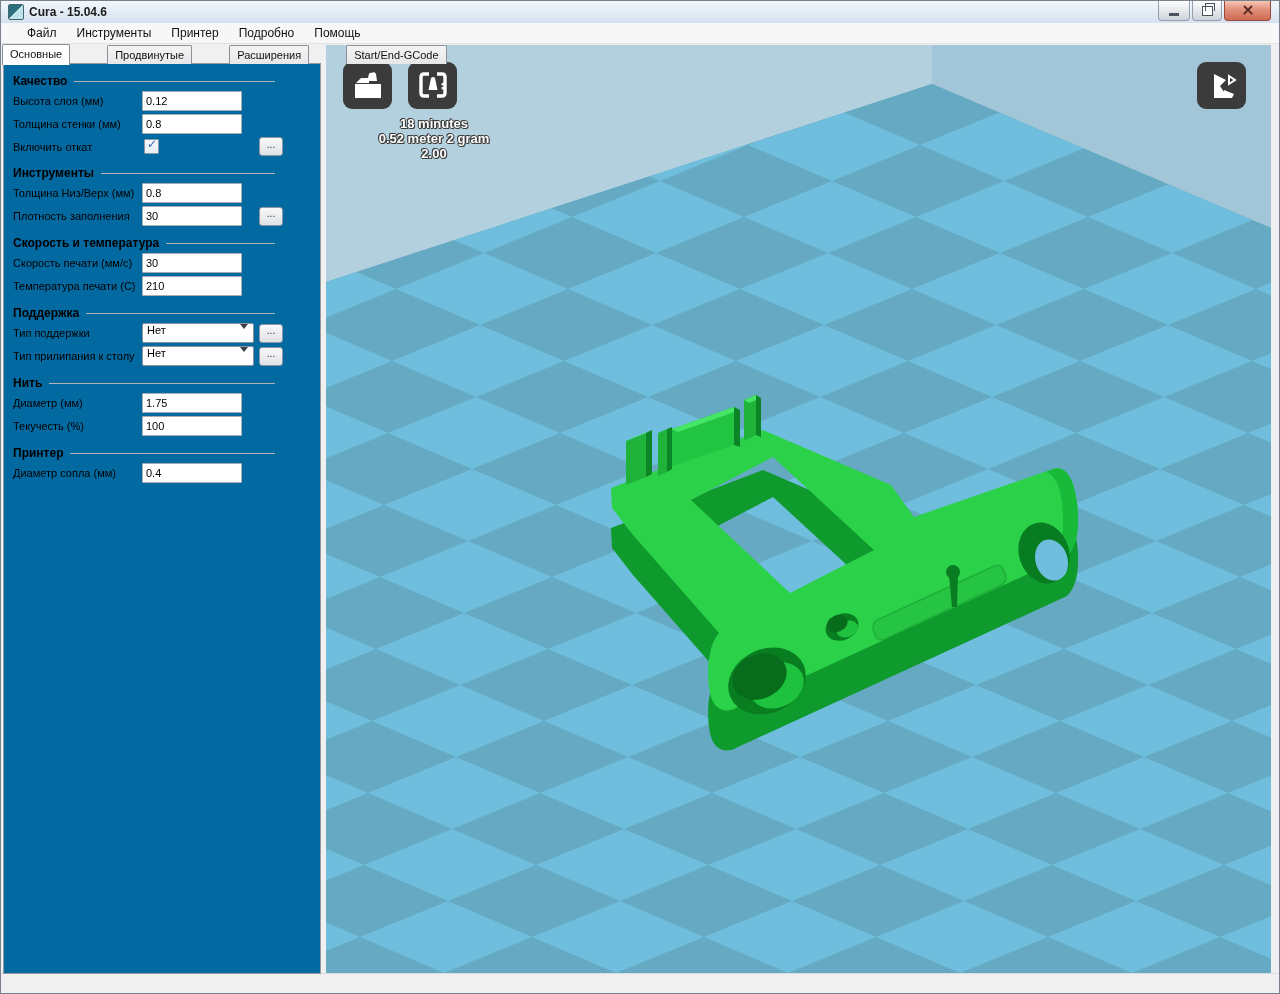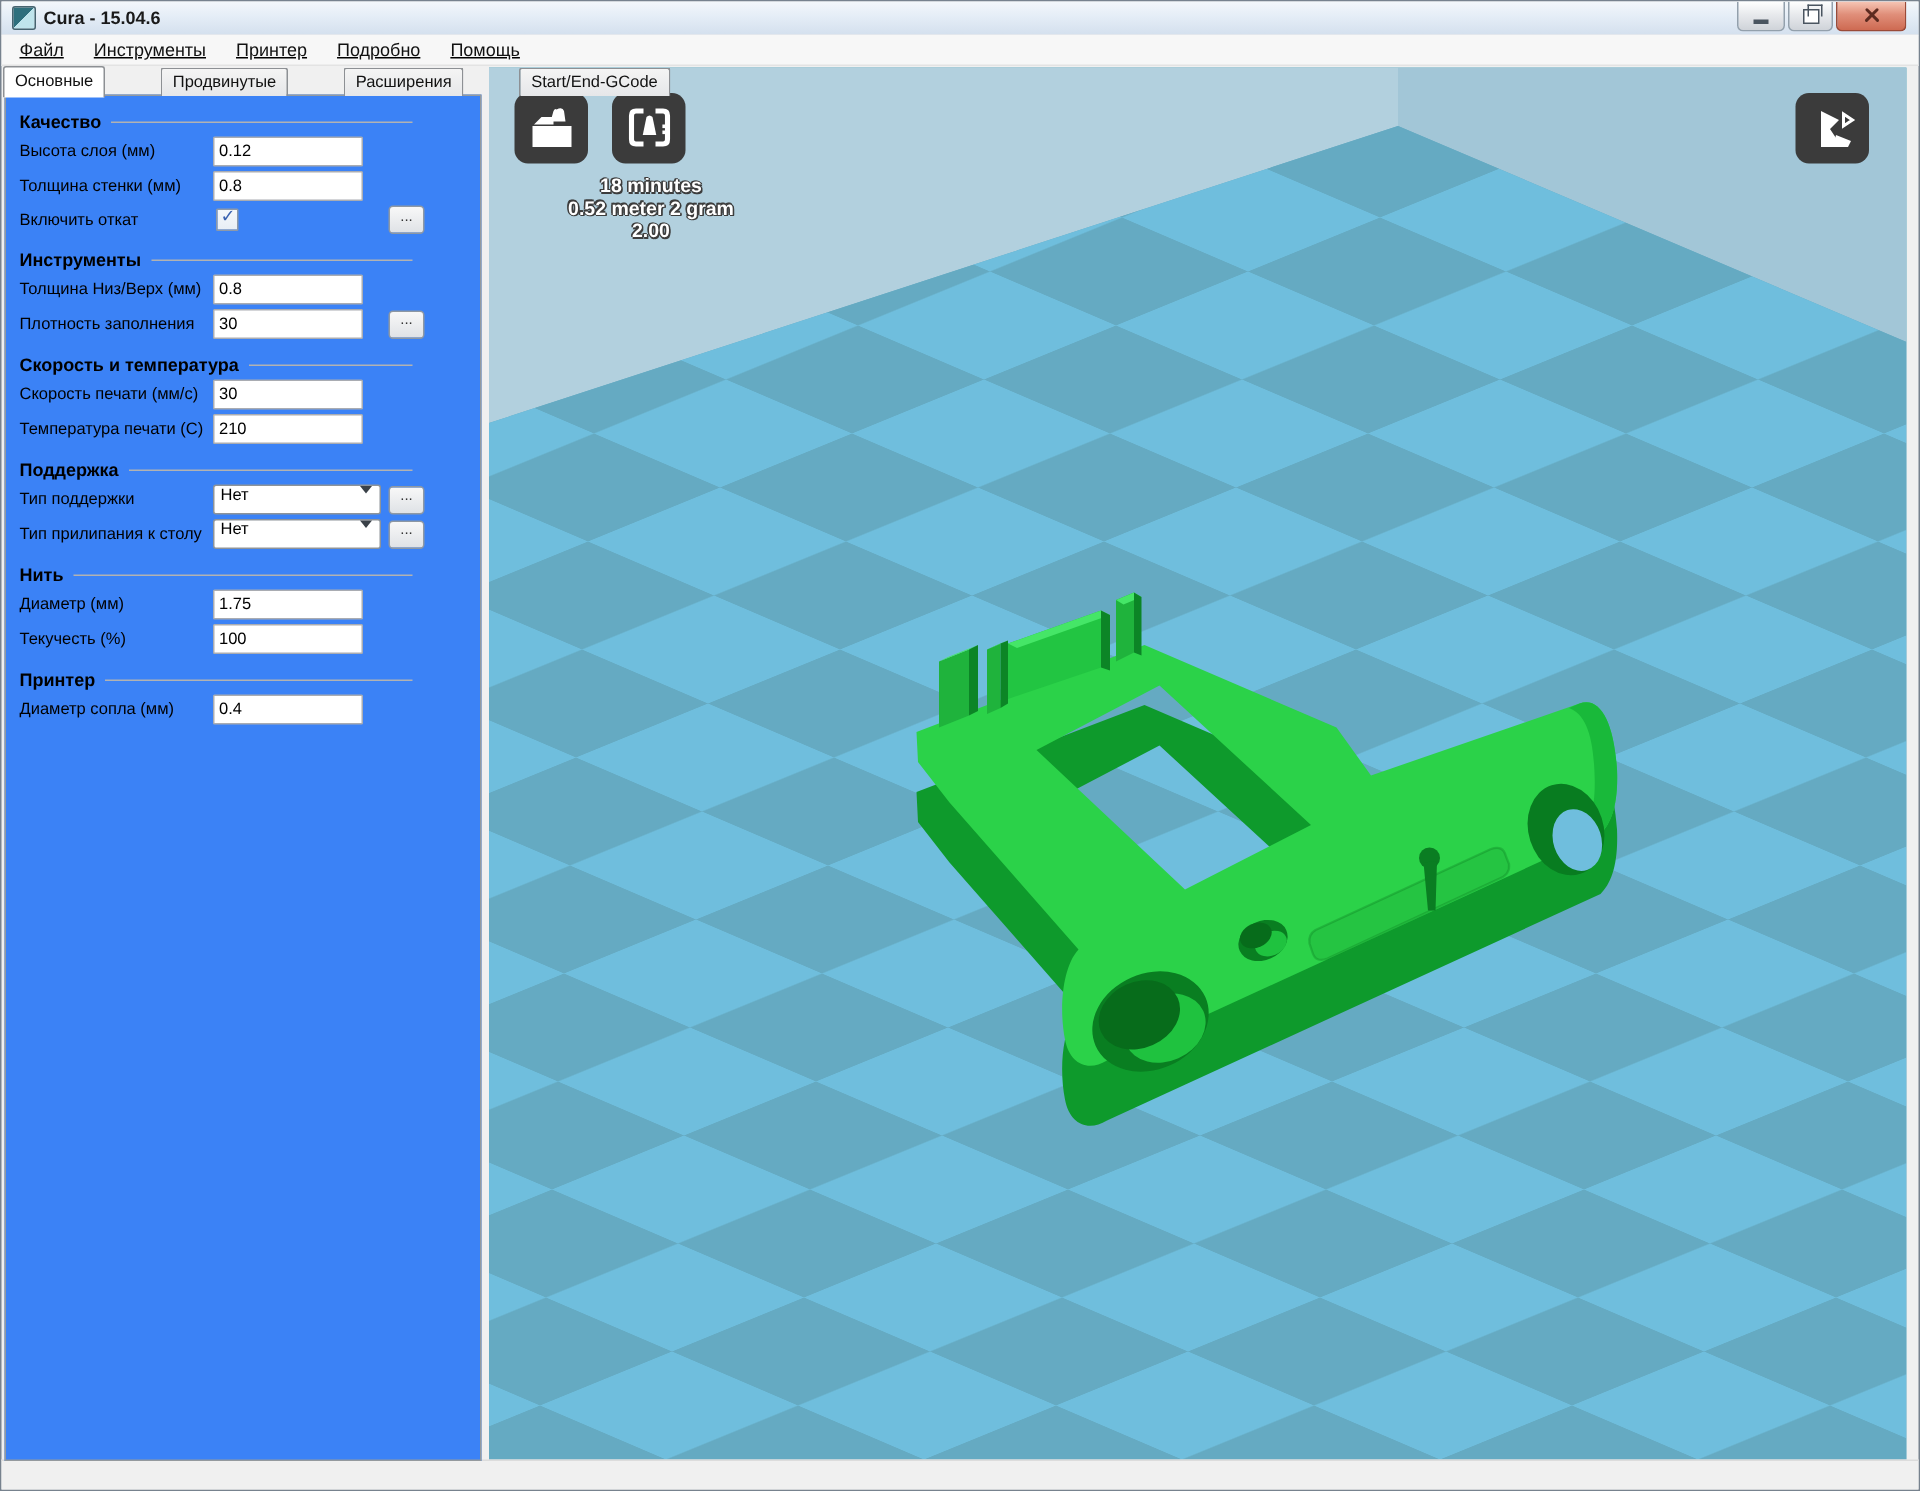--- a/index.html
+++ b/index.html
@@ -21,31 +21,31 @@
   .wb.min{width:30px}.wb.max{width:28px}.wb.close{width:45px;
     background:linear-gradient(180deg,#f6c6b5,#e08f7a 45%,#ce6a52);border-color:#9a4a38;}
   .wb.min i{display:block;width:10px;height:3px;background:#4a5560;margin-top:7px;}
   .wb.max i{display:block;width:9px;height:8px;border:1px solid #4a5560;position:relative;background:#fff;}
   .wb.max i:before{content:"";position:absolute;left:2px;top:-4px;width:8px;height:7px;border:1px solid #4a5560;border-bottom:none;background:transparent;}
   .wb.close i,.wb.close em{position:absolute;width:12px;height:2.4px;background:#5d2b20;border-radius:1px;}
   .wb.close i{transform:rotate(45deg);} .wb.close em{transform:rotate(-45deg);}
 
   
   .menubar{position:absolute;left:0;top:22px;right:0;height:20px;background:#f7f7f7;
-    border-bottom:1px solid #e3e3e3;display:flex;align-items:center;padding-left:2px;text-decoration:underline;}
+    border-bottom:1px solid #e3e3e3;display:flex;align-items:center;padding-left:16px;}
   .mitem{font-size:12px;color:#111;padding:2px 10px;}
 
   
   .tabstrip{position:absolute;left:1px;top:42px;width:330px;height:21px;display:flex;align-items:flex-end;z-index:3;gap:36px;}
   .tab{font-size:11px;color:#111;border:1px solid #8d9094;border-bottom:none;border-radius:2px 2px 0 0;
     background:linear-gradient(180deg,#f4f4f4,#e6e7e9);padding:3px 7px 3px;margin-right:1px;white-space:nowrap;}
   .tab.active{background:#fff;position:relative;top:1px;padding-bottom:5px;z-index:4;}
 
   
-  .panel{position:absolute;left:2px;top:62px;width:318px;bottom:19px;background:#3b82f6;
+  .panel{position:absolute;left:2px;top:62px;width:318px;bottom:19px;background:#0369a1;
     border:1px solid #949a9e;box-sizing:border-box;padding:4px 0 0 9px;z-index:2;}
   .sec{margin-top:10px;}
   .sec:first-child{margin-top:6px;}
   .sec-head{display:flex;align-items:center;width:262px;}
   .sec-head b{font-size:12px;color:#000;white-space:nowrap;}
   .sec-head .rule{flex:1;height:1px;background:#b2b2b2;margin-left:7px;}
   .row{display:flex;align-items:center;margin-top:3px;width:270px;}
   .row .lab{width:129px;font-size:11px;color:#000;flex:none;}
   input.txt{width:92px;height:16px;border:1px solid #a9acb2;border-radius:1px;font-size:11px;
     font-family:"Liberation Sans",sans-serif;padding:1px 3px;color:#000;outline:none;}

